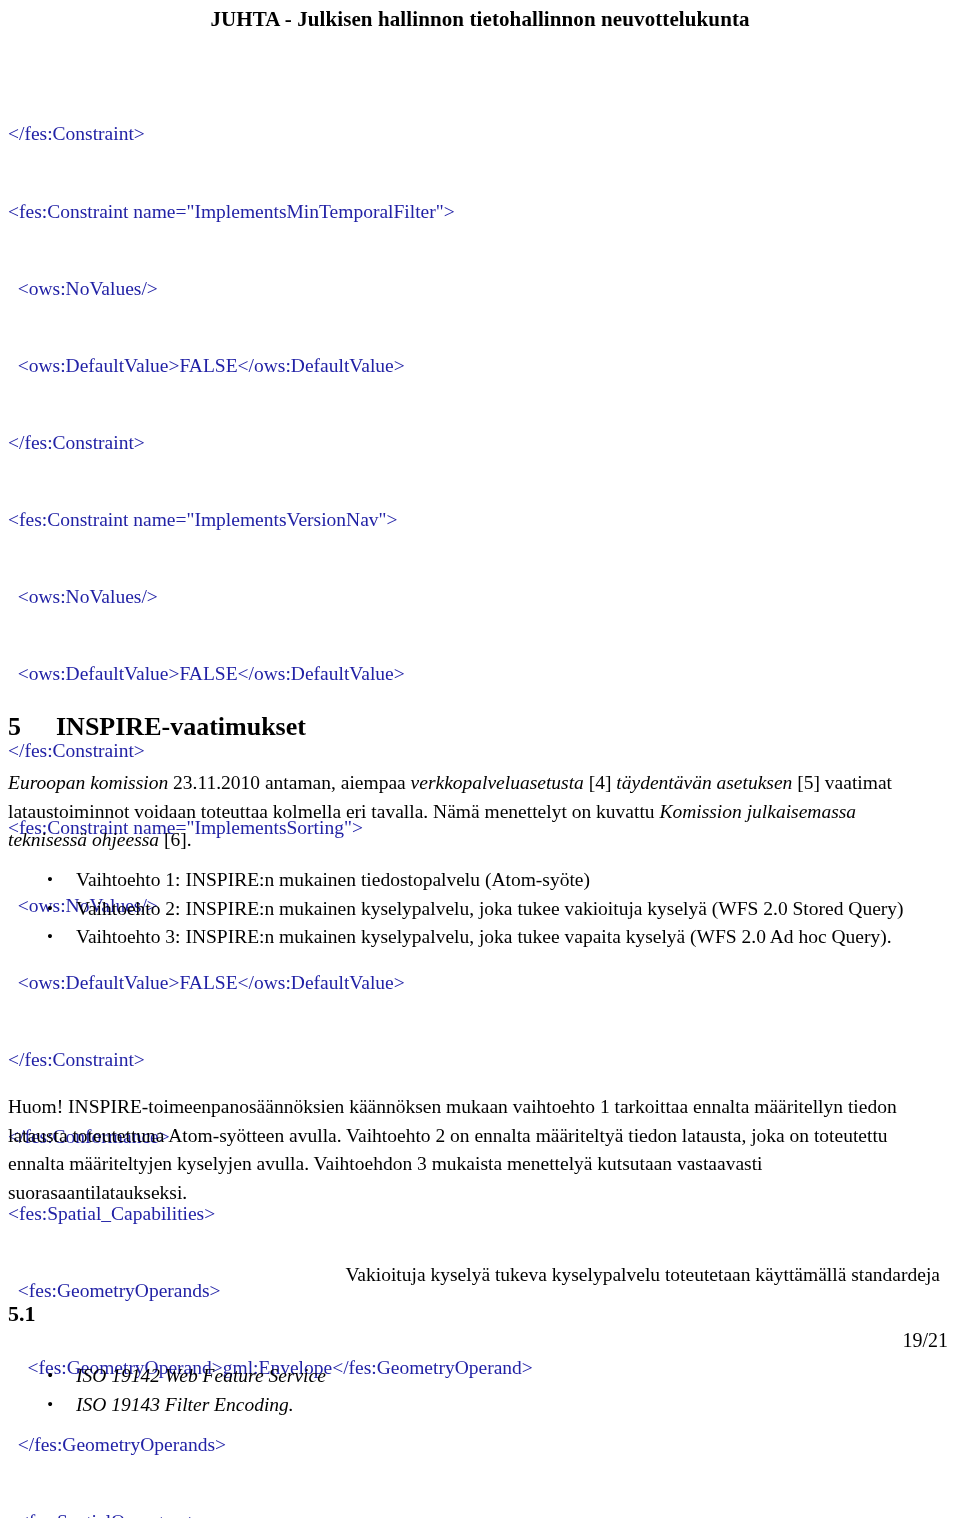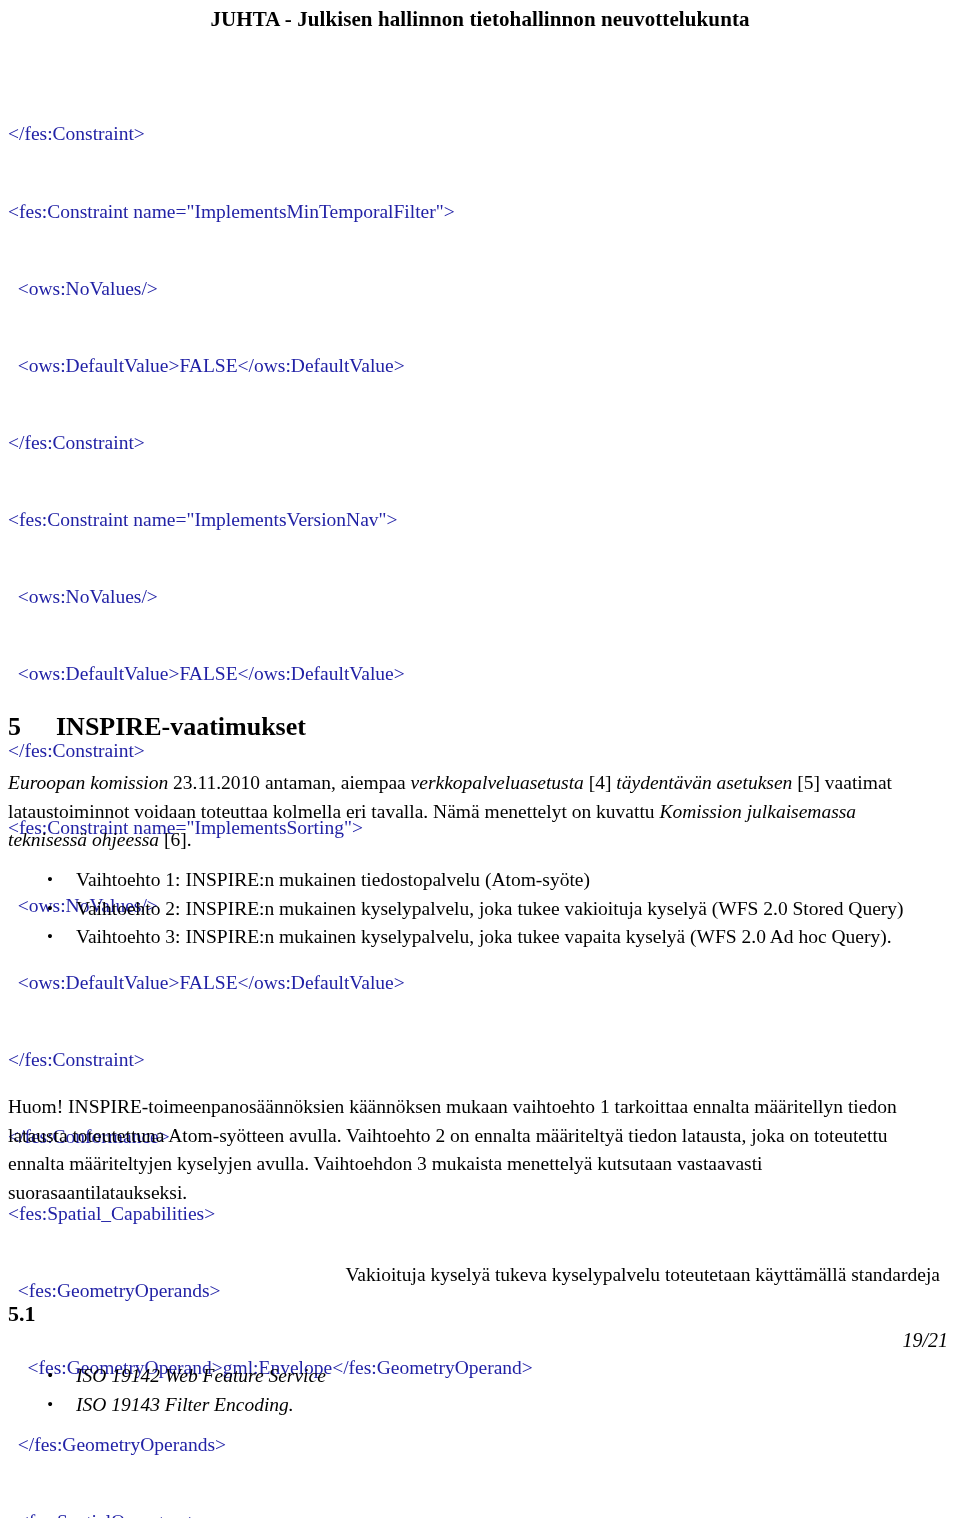--- a/index.html
+++ b/index.html
@@ -114,21 +114,20 @@
   }
   .bullets.italic li { font-style: italic; }
 
   
   .page-number {
     position: absolute;
     right: 12px;
     bottom: 8px;
     font-size: 20px;
     line-height: 1.2;
-    font-style: italic;
   }
 </style>
 </head>
 <body>
 
 <div class="page">
 
   <div class="doc-header">JUHTA - Julkisen hallinnon tietohallinnon neuvottelukunta</div>
 
   <div class="code-block">

